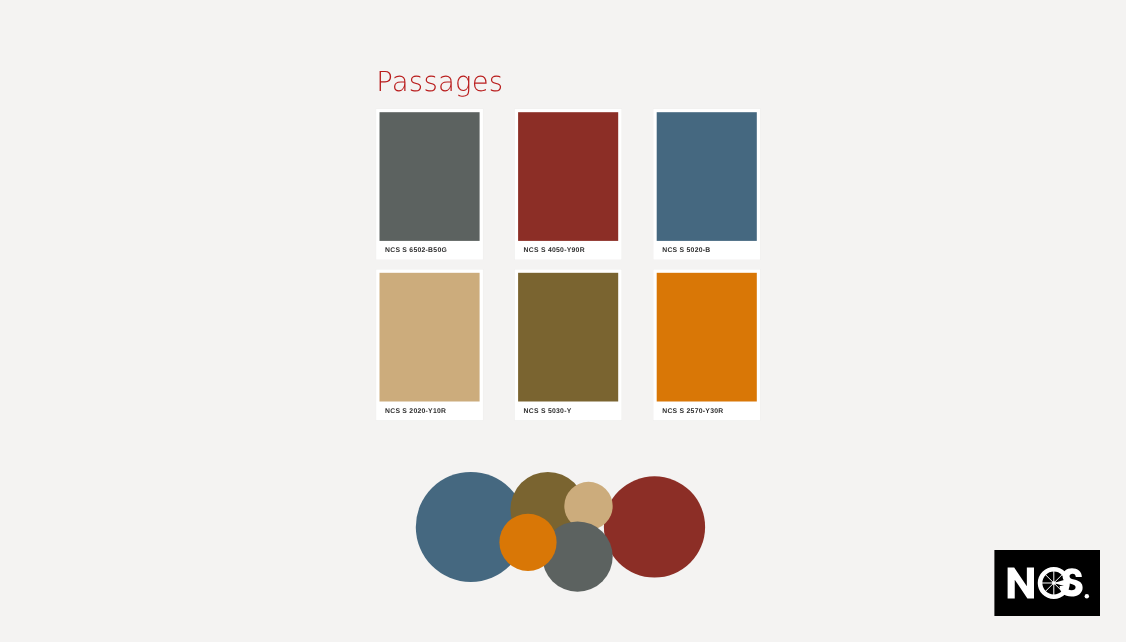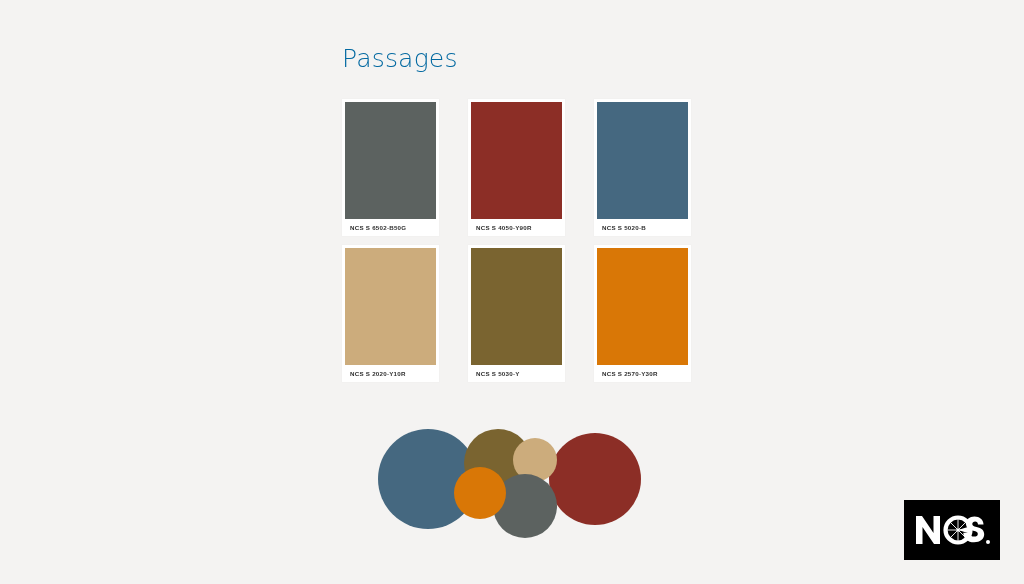--- a/index.html
+++ b/index.html
@@ -8,25 +8,25 @@
     background:#f4f3f2;
     font-family:"Liberation Sans", sans-serif;
     position:relative;
     overflow:hidden;
   }
 
   
   #page-title {
     position:absolute;
     left:342px;
-    top:44px;
+    top:60px;
     font-size:25px;
     font-weight:300;
     letter-spacing:0.2px;
-    color:#0369a1;
+    color:#b91c1c;
     font-family:"DejaVu Sans", sans-serif;
   }
 
   
   #swatch-grid {
     position:absolute;
     left:342px;
     top:99px;
     display:grid;
     grid-template-columns:repeat(3, 97px);

